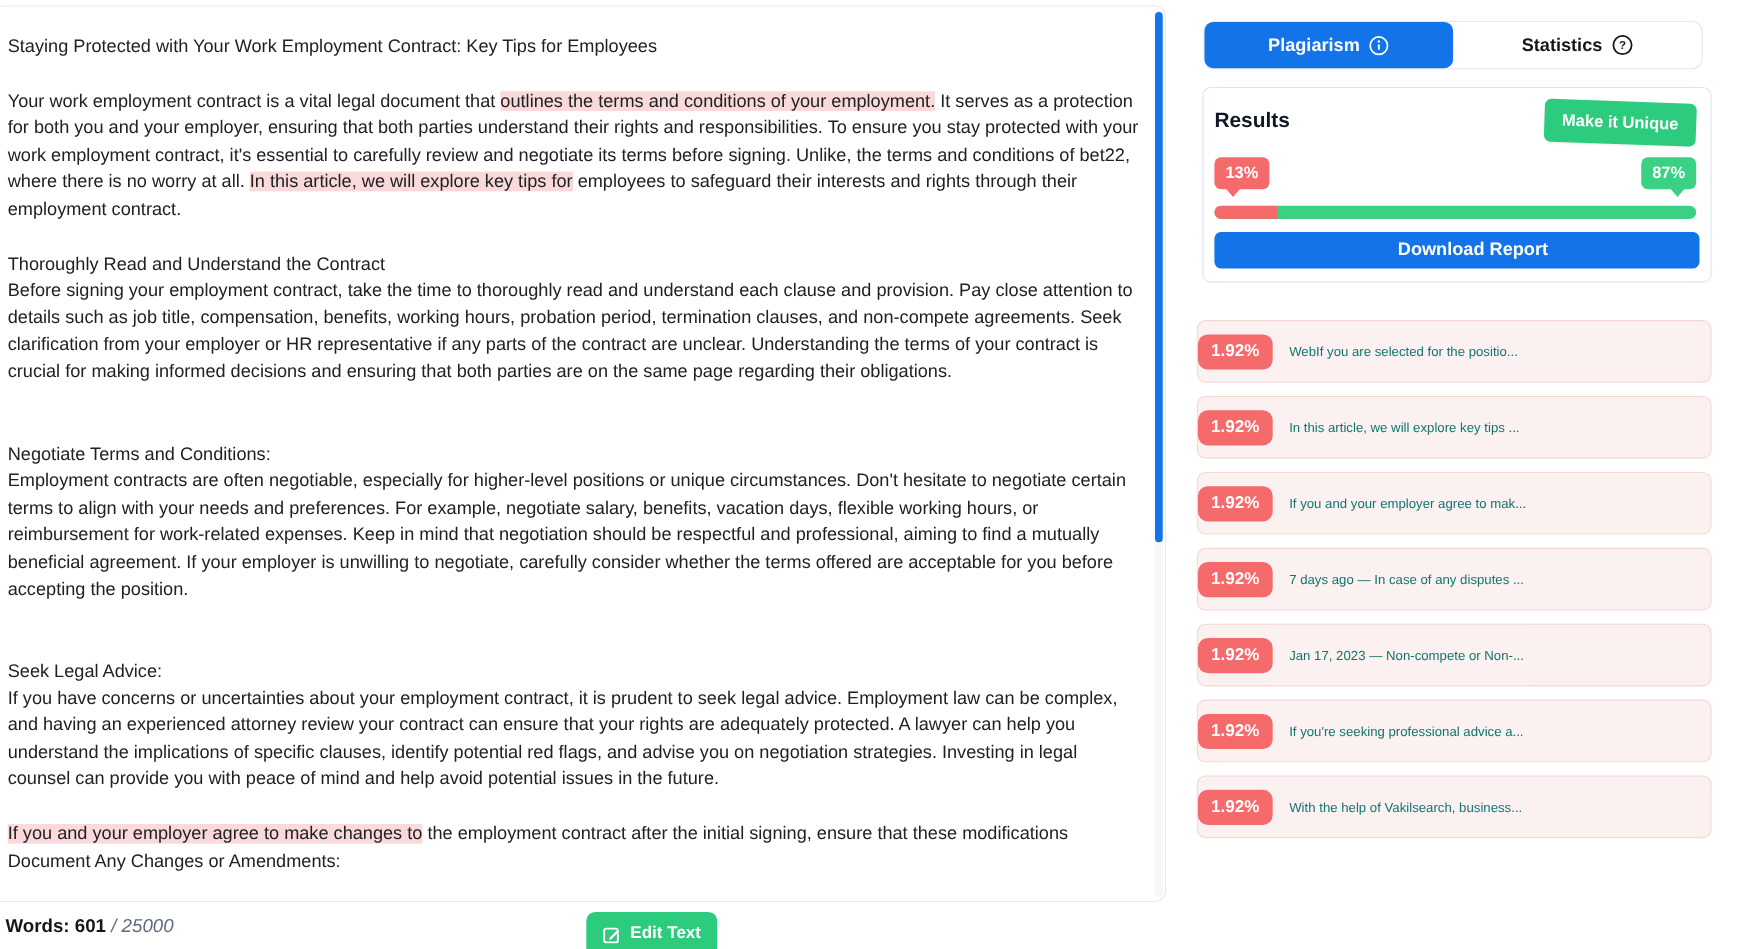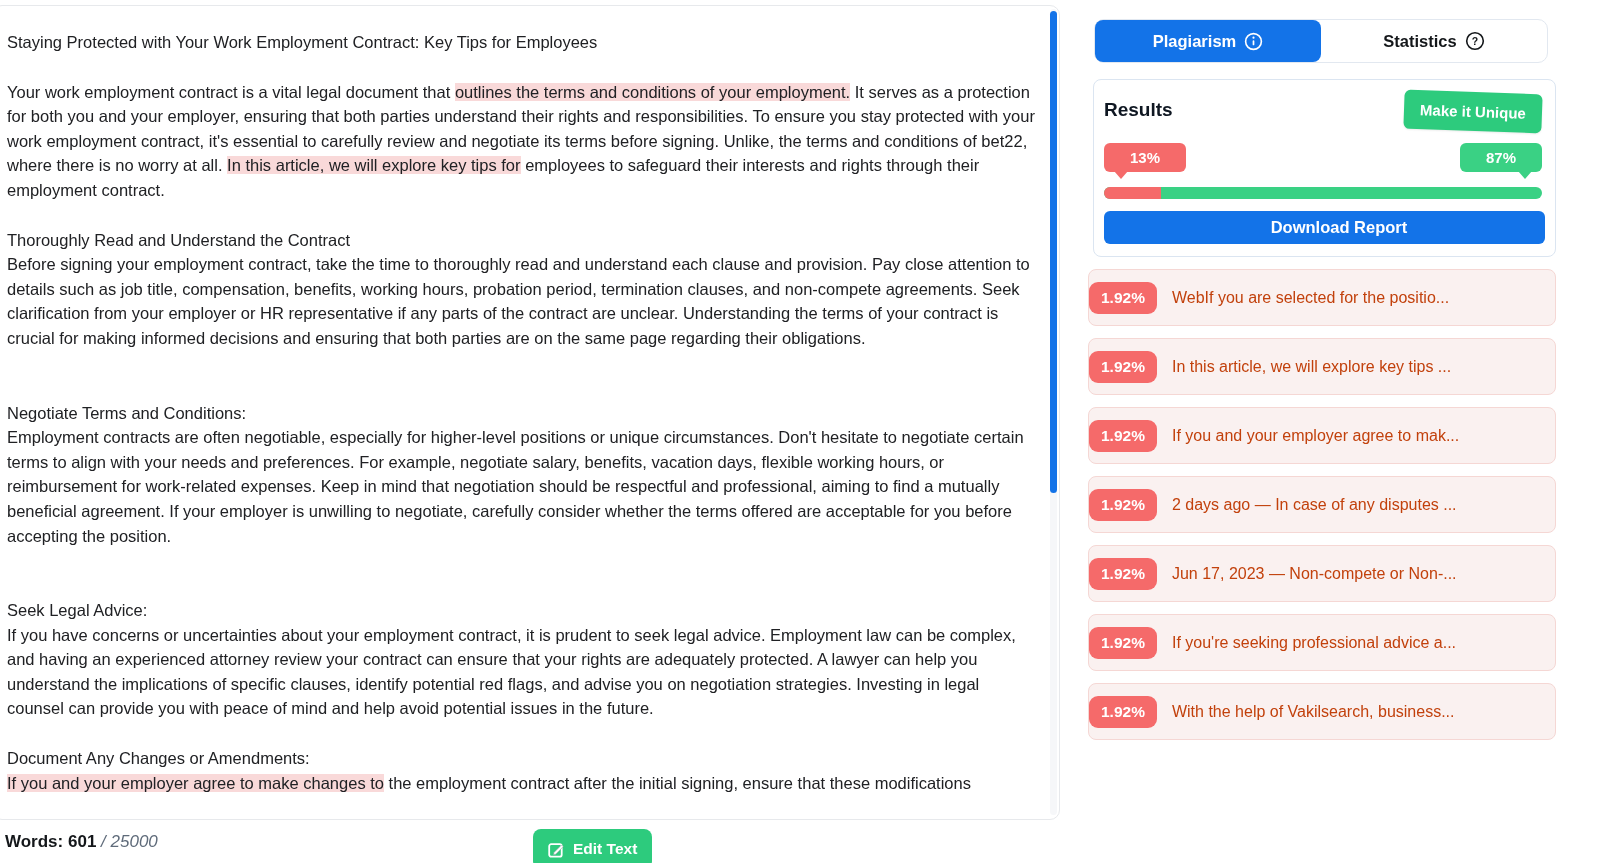--- a/index.html
+++ b/index.html
@@ -46,66 +46,66 @@
 
   
   .panel{position:absolute;left:1088px;top:0;width:468px;}
   .tabs{display:flex;margin:19px 8px 0 6px;height:44px;border:1px solid var(--tabbar-border);
     border-radius:10px;background:#fff;align-items:stretch;}
   .tab{flex:1;display:flex;align-items:center;justify-content:center;gap:8px;
     font-size:16.5px;font-weight:bold;color:#14171a;cursor:pointer;border-radius:8px;}
   .tab.active{background:var(--blue);color:#fff;}
   .tab svg{display:block;}
 
-  .results-card{margin:16px 0 12px 5px;width:463px;border:1px solid var(--results-border);
+  .results-card{margin:16px 0 34px 5px;width:463px;border:1px solid var(--results-border);
     border-radius:8px;padding:12px 13px 12px 9px;background:#fff;}
   .results-head{display:flex;justify-content:space-between;align-items:flex-start;}
   .results-title{font-size:19px;font-weight:bold;color:#0f1722;margin-top:7px;margin-left:1px;}
   .make-unique{background:var(--green);color:#fff;border:none;border-radius:6px;
     padding:11px 16px;font-family:inherit;font-size:15px;font-weight:bold;
     transform:rotate(2deg);cursor:pointer;box-shadow:0 1px 2px rgba(0,0,0,.08);}
   .bubble-row{display:flex;justify-content:space-between;margin-top:12px;padding:0 0 0 1px;}
   .bubble{position:relative;color:#fff;font-size:15px;font-weight:bold;
-    padding:6px 26px;border-radius:6px;}
+    padding:6px 10px;border-radius:6px;}
   .bubble.red{background:var(--red);}
   .bubble.green{background:var(--bar-green);}
   .bubble::after{content:'';position:absolute;bottom:-7px;border-left:7px solid transparent;
     border-right:7px solid transparent;}
   .bubble.red::after{left:10px;border-top:8px solid var(--red);}
   .bubble.green::after{right:10px;border-top:8px solid var(--bar-green);}
   .progress{margin-top:15px;margin-left:1px;height:12px;border-radius:6px;
     background:var(--bar-green);overflow:hidden;}
   .progress-red{height:100%;background:var(--red);}
   .download{margin-top:12px;margin-left:1px;width:441px;height:33px;background:var(--blue);
     color:#fff;border:none;border-radius:6px;font-family:inherit;font-size:16.5px;
     font-weight:bold;cursor:pointer;padding-left:29px;}
 
   .matches{margin-top:0;}
   .match{width:468px;height:57px;margin-bottom:12px;display:flex;align-items:center;
     background:var(--match-bg);border:1px solid var(--match-border);border-radius:8px;
     padding:0 12px 0 0;cursor:pointer;}
   .badge{background:var(--red);color:#fff;font-size:15.5px;font-weight:bold;
     padding:7px 12px;border-radius:9px;margin-right:15px;flex:0 0 auto;}
-  .match-text{font-size:16px;color:#c2410c;white-space:nowrap;overflow:hidden;}
+  .match-text{font-size:12px;color:#0f766e;white-space:nowrap;overflow:hidden;}
 </style>
 </head>
 <body>
 
 <div class="editor-card">
   <div class="editor-content" id="doc">
       <p class="gap-md"><span>Staying Protected with Your Work Employment Contract: Key Tips for Employees</span></p>
       <p class="gap-md"><span>Your work employment contract is a vital legal document that </span><span class="hl">outlines the terms and conditions of your employment.</span><span> It serves as a protection for both you and your employer, ensuring that both parties understand their rights and responsibilities. To ensure you stay protected with your work employment contract, it's essential to carefully review and negotiate its terms before signing. Unlike, the terms and conditions of bet22, where there is no worry at all. </span><span class="hl">In this article, we will explore key tips for</span><span> employees to safeguard their interests and rights through their employment contract.</span></p>
       <p class=""><span>Thoroughly Read and Understand the Contract</span></p>
       <p class="gap-lg"><span>Before signing your employment contract, take the time to thoroughly read and understand each clause and provision. Pay close attention to details such as job title, compensation, benefits, working hours, probation period, termination clauses, and non-compete agreements. Seek clarification from your employer or HR representative if any parts of the contract are unclear. Understanding the terms of your contract is crucial for making informed decisions and ensuring that both parties are on the same page regarding their obligations.</span></p>
       <p class=""><span>Negotiate Terms and Conditions:</span></p>
       <p class="gap-lg"><span>Employment contracts are often negotiable, especially for higher-level positions or unique circumstances. Don't hesitate to negotiate certain terms to align with your needs and preferences. For example, negotiate salary, benefits, vacation days, flexible working hours, or reimbursement for work-related expenses. Keep in mind that negotiation should be respectful and professional, aiming to find a mutually beneficial agreement. If your employer is unwilling to negotiate, carefully consider whether the terms offered are acceptable for you before accepting the position.</span></p>
       <p class=""><span>Seek Legal Advice:</span></p>
       <p class="gap-md"><span>If you have concerns or uncertainties about your employment contract, it is prudent to seek legal advice. Employment law can be complex, and having an experienced attorney review your contract can ensure that your rights are adequately protected. A lawyer can help you understand the implications of specific clauses, identify potential red flags, and advise you on negotiation strategies. Investing in legal counsel can provide you with peace of mind and help avoid potential issues in the future.</span></p>
+      <p class=""><span class="hl">If you and your employer agree to make changes to</span><span> the employment contract after the initial signing, ensure that these modifications</span></p>
       <p class=""><span>Document Any Changes or Amendments:</span></p>
-      <p class=""><span class="hl">If you and your employer agree to make changes to</span><span> the employment contract after the initial signing, ensure that these modifications</span></p>
     </div>
   <div class="scrollbar-track">
     <div class="scrollbar-thumb"></div>
   </div>
 </div>
 
 <div class="footer">
   <div class="stat stat-words">
     <span>Words:</span>
     <span>601</span>
@@ -175,26 +175,26 @@
     <span class="match-text">In this article, we will explore key tips ...</span>
   </div>
 
   <div class="match">
     <span class="badge">1.92%</span>
     <span class="match-text">If you and your employer agree to mak...</span>
   </div>
 
   <div class="match">
     <span class="badge">1.92%</span>
-    <span class="match-text">2 days ago — In case of any disputes ...</span>
-  </div>
-
-  <div class="match">
-    <span class="badge">1.92%</span>
-    <span class="match-text">Jun 17, 2023 — Non-compete or Non-...</span>
+    <span class="match-text">7 days ago — In case of any disputes ...</span>
+  </div>
+
+  <div class="match">
+    <span class="badge">1.92%</span>
+    <span class="match-text">Jan 17, 2023 — Non-compete or Non-...</span>
   </div>
 
   <div class="match">
     <span class="badge">1.92%</span>
     <span class="match-text">If you're seeking professional advice a...</span>
   </div>
 
   <div class="match">
     <span class="badge">1.92%</span>
     <span class="match-text">With the help of Vakilsearch, business...</span>

